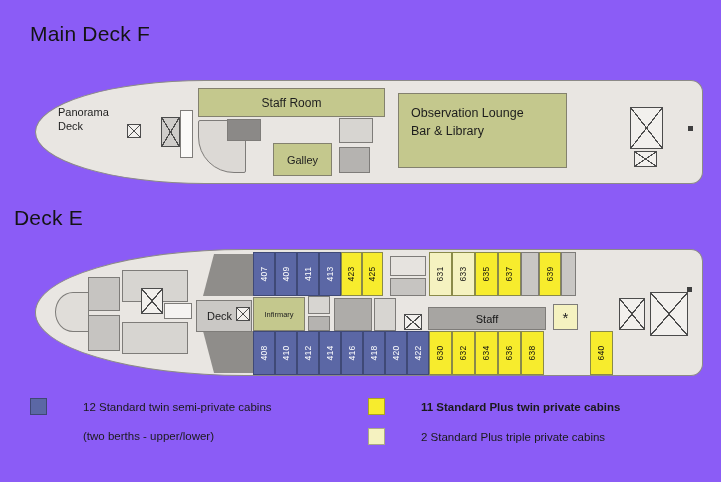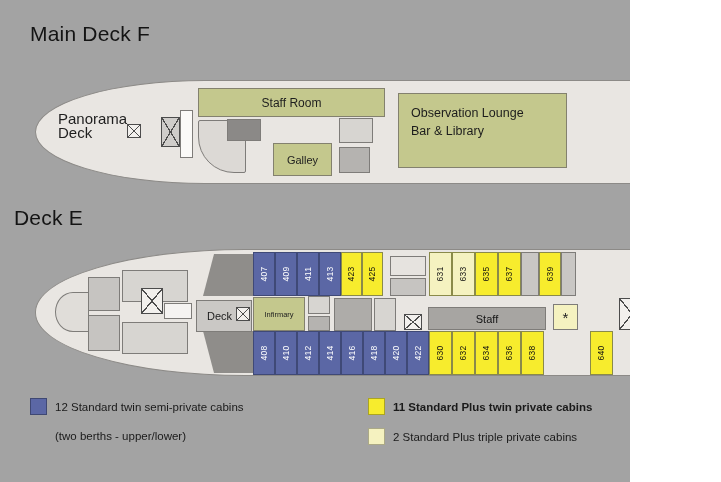--- a/index.html
+++ b/index.html
@@ -1,17 +1,17 @@
 <!DOCTYPE html>
 <html><head>
 <meta charset="utf-8">
 <style>
   * { margin:0; padding:0; box-sizing:border-box; }
   html,body { background:#fff; font-family:"Liberation Sans", sans-serif; }
-  .canvas { position:relative; width:630px; height:482px; background:#a3a3a3; overflow:hidden; }
+  .canvas { position:relative; width:721px; height:482px; background:#8b5cf6; overflow:hidden; }
 
   .deck-title { position:absolute; font-size:21px; color:#141414; letter-spacing:.2px; }
 
   .hull { position:absolute; background:#e9e6e2; border:1.5px solid #8c8a87; overflow:hidden; }
   .hull-f { left:35px; top:80px; width:668px; height:104px;
             border-radius:170px 12px 12px 170px / 52px 12px 12px 52px; }
   .hull-e { left:35px; top:249px; width:668px; height:127px;
             border-radius:210px 12px 12px 210px / 63px 12px 12px 63px; }
 
   .room { position:absolute; background:#c4c88d; border:1px solid #83816e; color:#1e1e1e;
@@ -30,32 +30,32 @@
   .cabin.blue   { background:#5b67a5; color:#fff; border-color:#3f4977; }
   .cabin.yellow { background:#f7ec2d; color:#111; border-color:#8a8a4a; }
   .cabin.pale   { background:#f5f2c0; color:#111; border-color:#8a8a4a; }
 
   .wedge { position:absolute; background:#8f8d8a; }
   .dot { position:absolute; background:#3f3f3f; }
 
   .lounge-lines { position:absolute; left:12px; top:10px; font-size:12.5px; line-height:18px; color:#1c1c1c; }
 
   .legend-swatch { position:absolute; width:17px; height:17px; border:1px solid rgba(0,0,0,.3); }
-  .legend-label { position:absolute; font-size:11.5px; color:#1a1a1a; }
+  .legend-label { position:absolute; font-size:11.5px; color:#1a1a1a;margin-left:28px; }
 </style>
 </head>
 <body>
 
 <div class="canvas">
 
   <div class="deck-title" style="left:30px;top:22px;">Main Deck F</div>
 
   <div class="hull hull-f">
 
-    <div class="txt" style="left:22px;top:31px;font-size:15px;line-height:14px;">
+    <div class="txt" style="left:22px;top:24px;font-size:11px;line-height:14px;">
       <div>Panorama</div>
       <div>Deck</div>
     </div>
 
     <div class="xbox" style="left:91px;top:43px;width:14px;height:14px;"></div>
     <div class="xbox g" style="left:125px;top:36px;width:19px;height:30px;"></div>
     <div class="gbox" style="left:144px;top:29px;width:13px;height:48px;background:#fbfaf8;"></div>
 
     <div class="gbox" style="left:162px;top:39px;width:48px;height:53px;background:#dcd9d5;border-radius:2px 2px 2px 36px;"></div>
     <div class="gbox" style="left:191px;top:38px;width:34px;height:22px;background:#8b8987;"></div>

